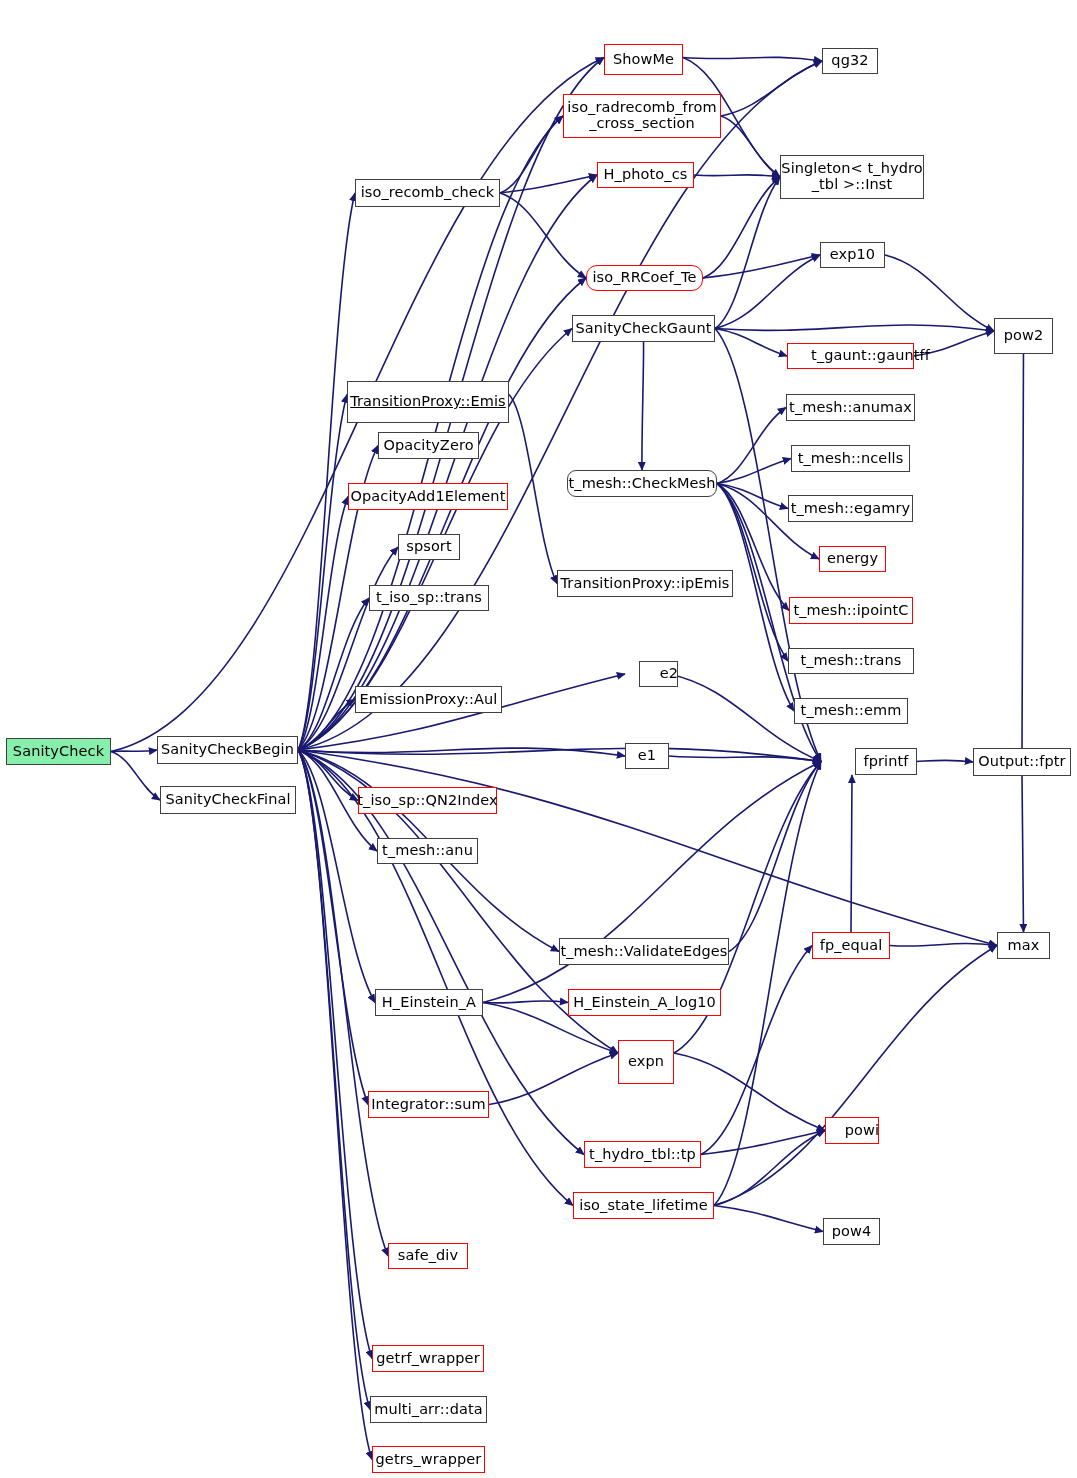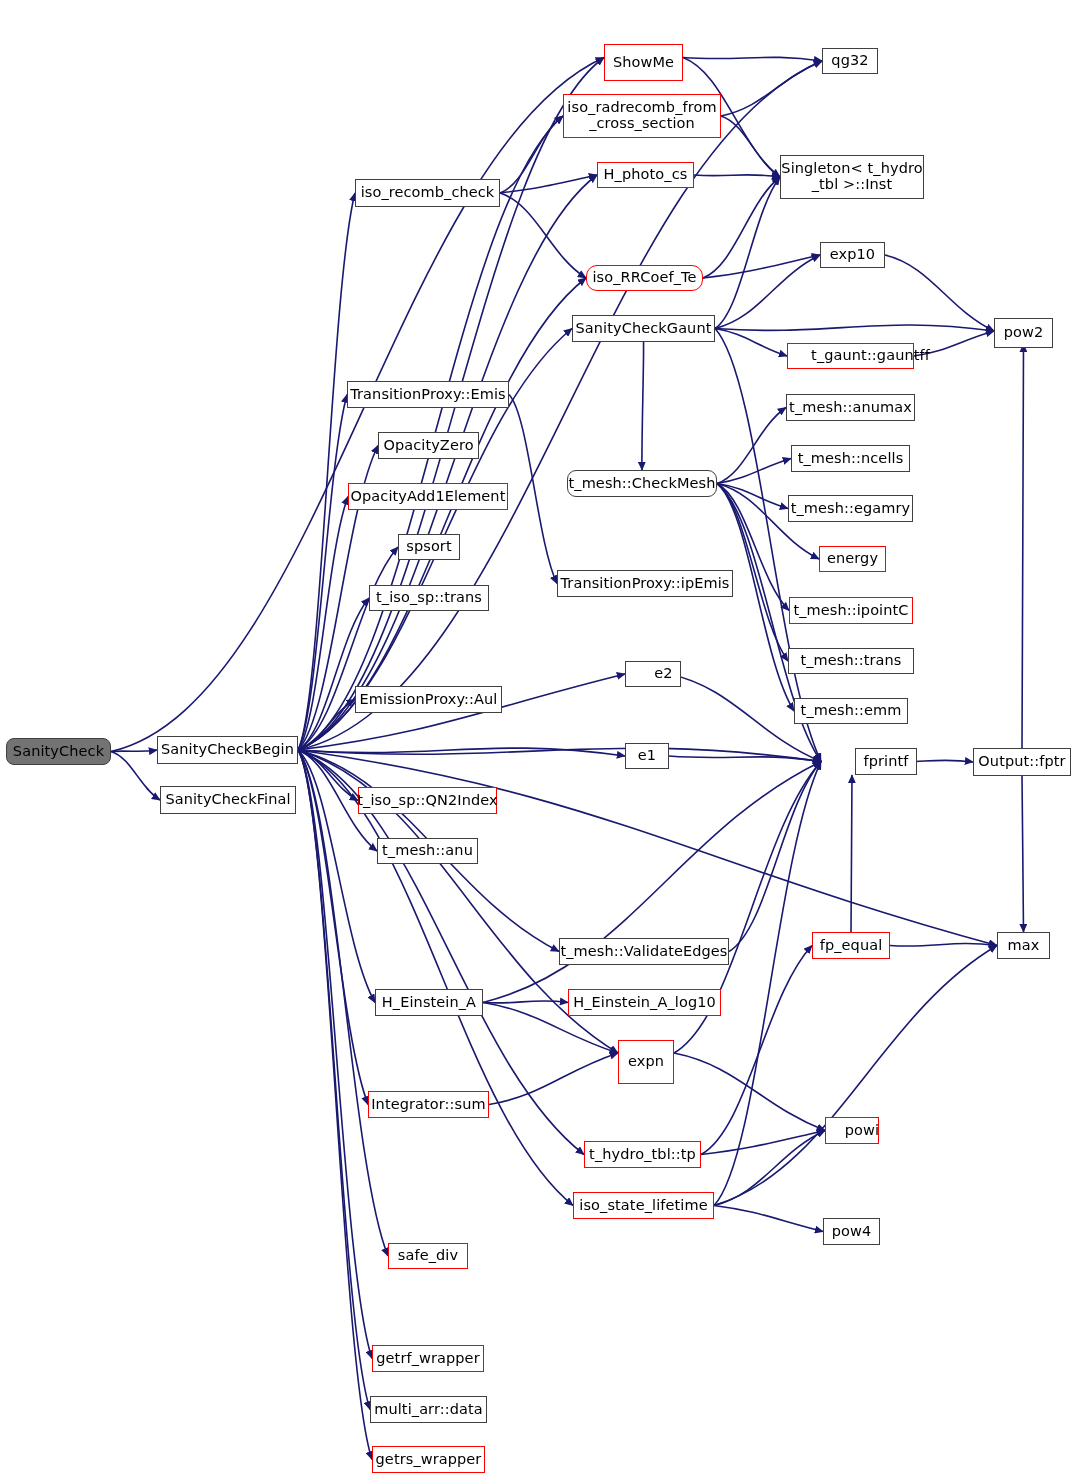--- a/index.html
+++ b/index.html
@@ -3,21 +3,21 @@
 <meta charset="utf-8">
 <style>
   html,body{margin:0;padding:0;background:#ffffff;}
   body{font-family:"DejaVu Sans","Liberation Sans",sans-serif;}
   #canvas{position:relative;width:1077px;height:1478px;overflow:hidden;background:#fff;}
   #edges{position:absolute;left:0;top:0;width:1077px;height:1478px;pointer-events:none;}
   .node{position:absolute;box-sizing:border-box;display:flex;align-items:center;justify-content:center;
         background:#ffffff;border:1px solid #404040;color:#000000;font-size:14.5px;line-height:1.08;
         text-align:center;white-space:pre;letter-spacing:.1px;}
   .node.red{border-color:#ff0000;}
-  .node.root{background:#737373;border-color:#404040;border-radius:8px;}
+  .node.root{background:#86efac;border-color:#404040;}
 </style>
 </head>
 <body>
 
 <div id="canvas">
   <svg id="edges" viewBox="0 0 1077 1478" xmlns="http://www.w3.org/2000/svg">
     <defs>
       <marker id="ah" markerWidth="9" markerHeight="8" refX="8.2" refY="4" orient="auto" markerUnits="userSpaceOnUse">
         <path d="M0,0 L9,4 L0,8 z" fill="#191970"></path>
       </marker>
@@ -101,47 +101,47 @@
         <path d="M714,1205.5 C760.62,1194.412 778.38,1152.28 825,1130.5" marker-end="url(#ah)"></path>
         <path d="M714,1205.5 C759.78,1211.3184 777.22,1220.071 823,1231.5" marker-end="url(#ah)"></path>
         <path d="M714,1205.5 C758.94,1157.9 776.06,855 821,761.5" marker-end="url(#ah)"></path>
         <path d="M714,1205.5 C832.86,1169.912 878.14,1015.405 997,945.5" marker-end="url(#ah)"></path>
       </g>
   </svg>
   <div id="node-layer">
       <div class="node root" style="left: 6px; top: 738px; width: 105px; height: 27px;">SanityCheck</div>
       <div class="node" style="left: 157px; top: 736px; width: 141px; height: 28px;">SanityCheckBegin</div>
       <div class="node" style="left: 160px; top: 786px; width: 136px; height: 28px;">SanityCheckFinal</div>
-      <div class="node red" style="left: 604px; top: 44px; width: 79px; height: 37px;">ShowMe</div>
+      <div class="node red" style="left: 604px; top: 44px; width: 79px; height: 31px;">ShowMe</div>
       <div class="node" style="left: 822px; top: 48px; width: 56px; height: 26px;">qg32</div>
       <div class="node red" style="left: 563px; top: 94px; width: 158px; height: 44px;">iso_radrecomb_from
 _cross_section</div>
       <div class="node red" style="left: 597px; top: 162px; width: 97px; height: 26px;">H_photo_cs</div>
       <div class="node" style="left: 355px; top: 179px; width: 145px; height: 28px;">iso_recomb_check</div>
       <div class="node" style="left: 780px; top: 155px; width: 144px; height: 44px;">Singleton&lt; t_hydro
 _tbl &gt;::Inst</div>
       <div class="node" style="left: 820px; top: 242px; width: 65px; height: 26px;">exp10</div>
       <div class="node red" style="left: 586px; top: 265px; width: 117px; height: 26px; border-radius: 11px;">iso_RRCoef_Te</div>
       <div class="node" style="left: 572px; top: 315px; width: 143px; height: 27px;">SanityCheckGaunt</div>
-      <div class="node" style="left: 994px; top: 318px; width: 59px; height: 30px;">pow2</div>
+      <div class="node" style="left: 994px; top: 318px; width: 59px; height: 36px;">pow2</div>
       <div class="node red" style="left: 787px; top: 343px; width: 127px; height: 26px; padding-left: 40px;">t_gaunt::gauntff</div>
-      <div class="node" style="left: 347px; top: 381px; width: 162px; height: 27px;">TransitionProxy::Emis</div>
+      <div class="node" style="left: 347px; top: 381px; width: 162px; height: 42px; text-decoration: underline;">TransitionProxy::Emis</div>
       <div class="node" style="left: 786px; top: 394px; width: 129px; height: 27px;">t_mesh::anumax</div>
       <div class="node" style="left: 378px; top: 432px; width: 101px; height: 27px;">OpacityZero</div>
       <div class="node" style="left: 791px; top: 445px; width: 119px; height: 27px;">t_mesh::ncells</div>
       <div class="node" style="left: 567px; top: 470px; width: 150px; height: 27px; border-radius: 9px;">t_mesh::CheckMesh</div>
       <div class="node red" style="left: 348px; top: 483px; width: 160px; height: 27px;">OpacityAdd1Element</div>
       <div class="node" style="left: 788px; top: 495px; width: 125px; height: 27px;">t_mesh::egamry</div>
       <div class="node" style="left: 398px; top: 534px; width: 62px; height: 26px;">spsort</div>
       <div class="node red" style="left: 819px; top: 546px; width: 67px; height: 26px;">energy</div>
       <div class="node" style="left: 557px; top: 570px; width: 176px; height: 27px;">TransitionProxy::ipEmis</div>
       <div class="node" style="left: 369px; top: 585px; width: 120px; height: 26px;">t_iso_sp::trans</div>
       <div class="node red" style="left: 789px; top: 597px; width: 124px; height: 27px;">t_mesh::ipointC</div>
       <div class="node" style="left: 788px; top: 648px; width: 126px; height: 26px;">t_mesh::trans</div>
-      <div class="node" style="left: 625px; top: 661px; width: 56px; height: 26px; padding-left: 21px;">e2</div>
+      <div class="node" style="left: 639px; top: 661px; width: 39px; height: 26px; padding-left: 21px;">e2</div>
       <div class="node" style="left: 355px; top: 686px; width: 147px; height: 27px;">EmissionProxy::Aul</div>
       <div class="node" style="left: 794px; top: 698px; width: 114px; height: 26px;">t_mesh::emm</div>
       <div class="node" style="left: 625px; top: 743px; width: 44px; height: 26px;">e1</div>
       <div class="node" style="left: 821px; top: 748px; width: 62px; height: 27px; margin-left: 34px;">fprintf</div>
       <div class="node" style="left: 973px; top: 748px; width: 98px; height: 28px;">Output::fptr</div>
       <div class="node red" style="left: 358px; top: 787px; width: 139px; height: 27px;">t_iso_sp::QN2Index</div>
       <div class="node" style="left: 377px; top: 838px; width: 101px; height: 26px;">t_mesh::anu</div>
       <div class="node" style="left: 559px; top: 938px; width: 170px; height: 27px;">t_mesh::ValidateEdges</div>
       <div class="node red" style="left: 812px; top: 932px; width: 78px; height: 27px;">fp_equal</div>
       <div class="node" style="left: 997px; top: 932px; width: 53px; height: 27px;">max</div>

